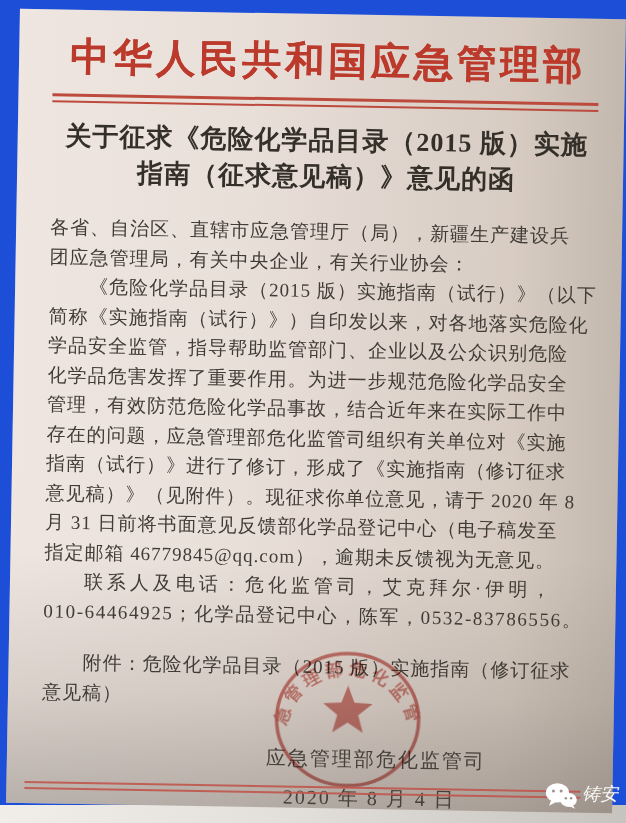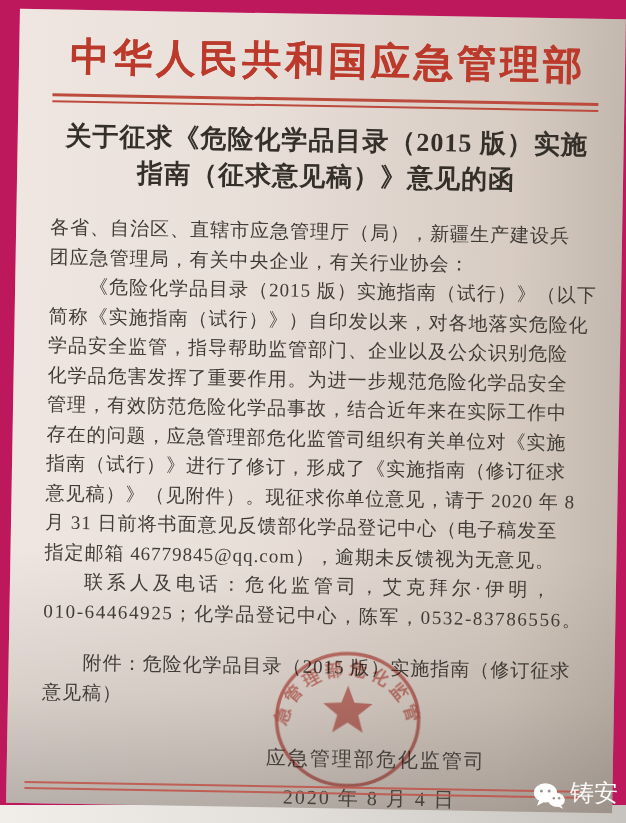--- a/index.html
+++ b/index.html
@@ -1,18 +1,18 @@
 <!DOCTYPE html>
 <html><head>
 <meta charset="utf-8">
 <style>
   html,body{margin:0;padding:0;}
   .screen{
     position:relative;width:626px;height:823px;overflow:hidden;
-    background:#be185d;
+    background:#1d4ed8;
     font-family:"Liberation Serif","DejaVu Serif",serif;
   }
   .bottom-strip{
     position:absolute;left:0;right:0;bottom:0;height:18px;
     background:linear-gradient(to right,#f1eeea 0%,#e3dfdb 45%,#c7c3bf 100%);
   }
   .paper{
     position:absolute;left:13px;top:14px;width:606px;height:794px;
     transform:rotate(1deg);transform-origin:50% 50%;
     background:
@@ -49,23 +49,23 @@
     mix-blend-mode:multiply;opacity:0.88;filter:blur(0.5px);
     pointer-events:none;
   }
   .bottom-rule{
     position:absolute;left:18px;right:32px;bottom:14px;height:4px;
     border-top:2px solid #c0564c;border-bottom:2px solid #c0564c;
     opacity:0.9;
   }
   .watermark{
     position:absolute;right:8px;bottom:14px;z-index:20;
-    display:flex;align-items:flex-end;gap:5px;
+    display:flex;align-items:flex-start;gap:5px;
     font-family:"Liberation Sans","DejaVu Sans",sans-serif;
-    font-size:24px;color:#fbfaf8;
+    font-size:18px;color:#fbfaf8;font-style:italic;
   }
   .watermark svg{display:block;}
 </style>
 </head>
 <body>
 
 <div class="screen">
 
   <div class="bottom-strip"></div>
 

